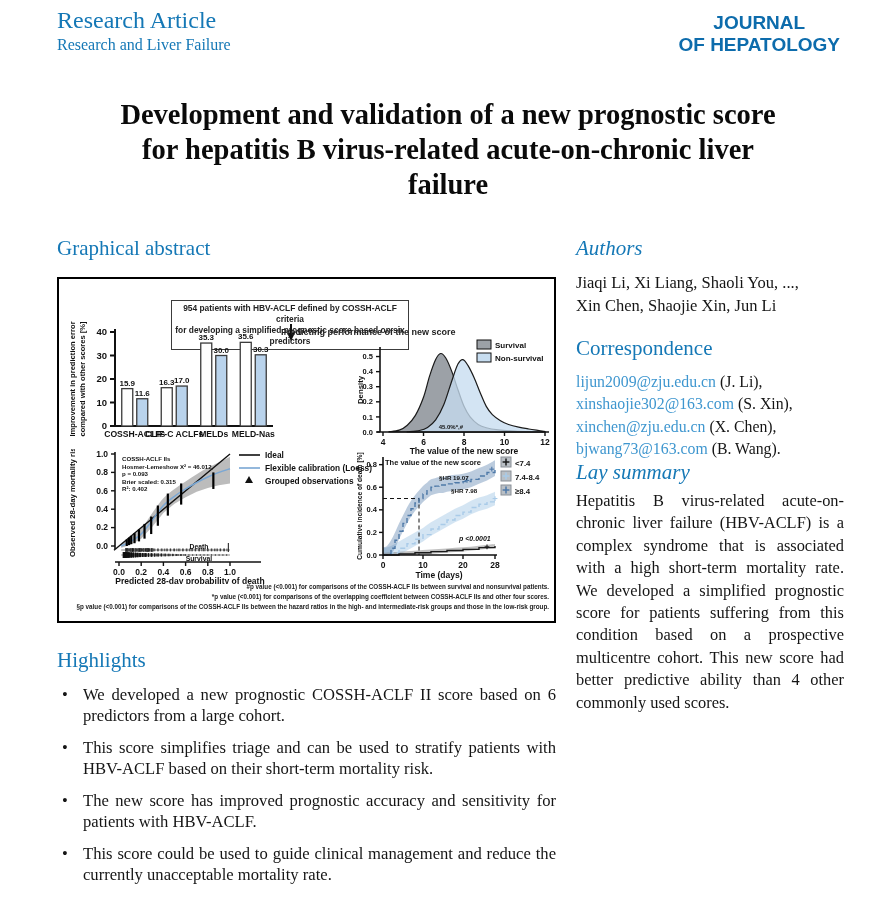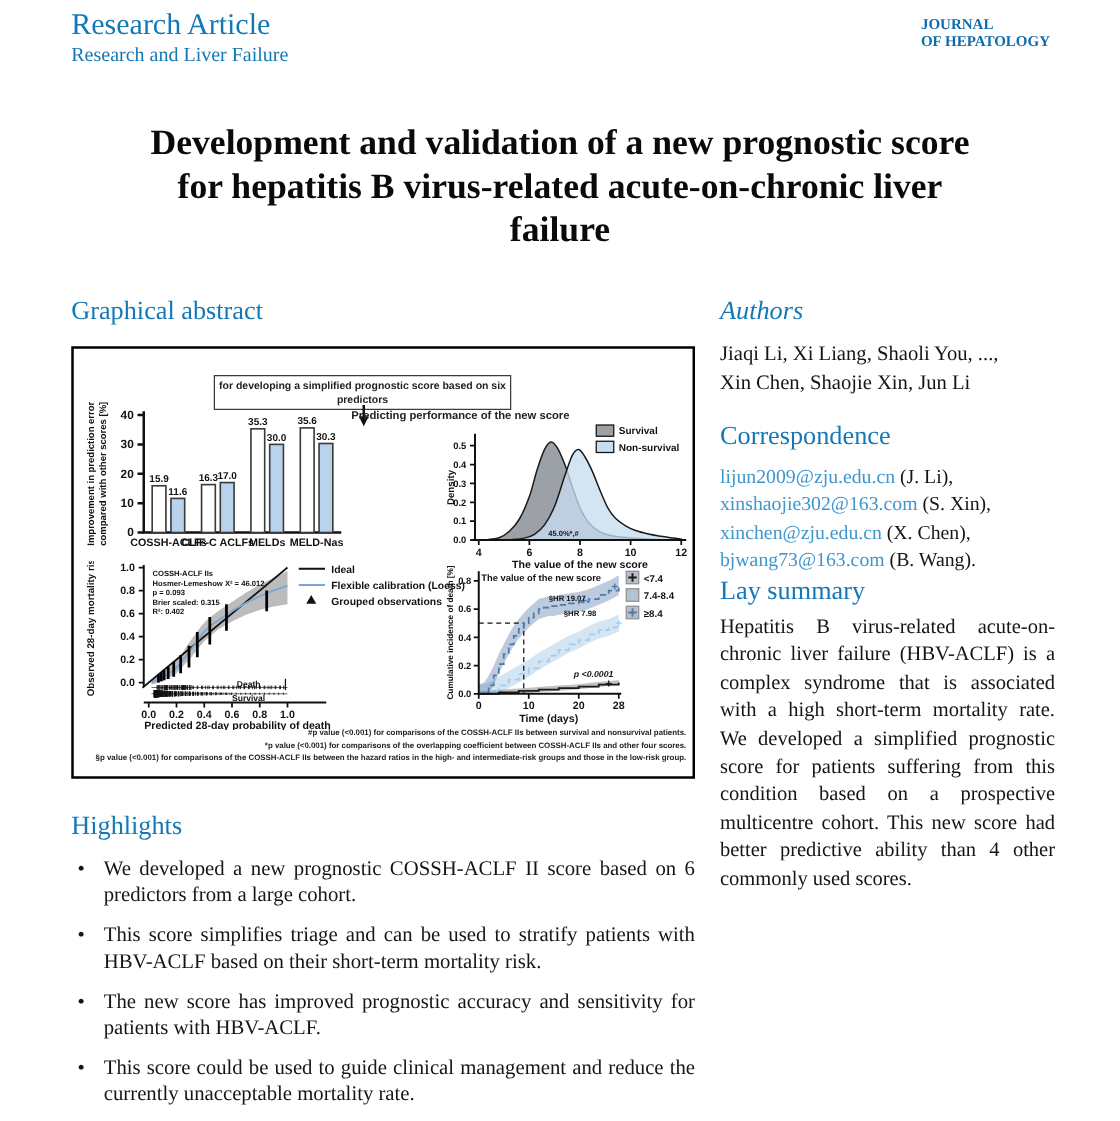--- a/index.html
+++ b/index.html
@@ -1,21 +1,21 @@
 <!DOCTYPE html>
 <html><head>
 <meta charset="utf-8">
 <style>
   html,body{margin:0;padding:0;background:#fff;}
   .page{position:relative;width:896px;height:897px;background:#fff;font-family:"Liberation Serif",serif;color:#151515;overflow:hidden;}
   
   .header{position:absolute;top:8px;left:57px;right:56px;display:flex;justify-content:space-between;}
   .article-type{color:#1578b6;font-size:24px;line-height:1.05;}
   .article-section{color:#1578b6;font-size:16px;margin-top:3px;}
-  .journal-logo{margin-top:4px;color:#0d6cac;font-family:Liberation Serif, serif;font-weight:bold;font-size:12px;line-height:1.18;text-align:left;}
+  .journal-logo{margin-top:4px;color:#0d6cac;font-family:Liberation Sans, sans-serif;font-weight:bold;font-size:19px;line-height:1.18;text-align:center;}
   
   .title{position:absolute;top:98px;left:58px;width:780px;text-align:center;font-weight:bold;font-size:28.5px;line-height:1.22;color:#0a0a0a;}
   
   .sec-h{position:absolute;color:#1578b6;font-size:21px;font-weight:normal;}
   
   .figure-box{position:absolute;top:277px;left:57px;width:499px;height:346px;border:2px solid #000;box-sizing:border-box;background:#fff;}
   .figure-box *{box-sizing:border-box;}
   .consort-box{position:absolute;left:112px;top:21px;width:238px;border:1.4px solid #3c3c3c;padding:2px 3px;font:bold 8.4px/1.3 "Liberation Sans",sans-serif;text-align:center;color:#222;}
   .ga-arrow{position:absolute;left:227px;top:45px;}
   .ga-arrow-label{position:absolute;left:222px;top:48px;font:bold 9px "Liberation Sans",sans-serif;color:#222;white-space:nowrap;}
@@ -26,21 +26,21 @@
   #panelD{left:296px;top:170px;}
   .ga-footnotes{position:absolute;left:8px;right:5px;top:303px;text-align:right;font:bold 6.3px/1.55 "Liberation Sans",sans-serif;color:#222;}
   svg text{font-family:"Liberation Sans",sans-serif;}
   
   .rightcol{position:absolute;left:576px;width:268px;}
   .authors-head{top:236px;left:576px;font-style:italic;}
   .authors-lines{top:272px;font-size:16.5px;line-height:1.38;}
   .corr-head{top:336px;left:576px;}
   .corr-list{top:371px;font-size:15.8px;line-height:1.42;}
   .corr-list a{color:#3e96cf;text-decoration:none;}
-  .lay-head{top:460px;left:576px;}
+  .lay-head{top:460px;left:576px;font-style:italic;}
   .lay-text{top:490px;font-size:16.4px;line-height:1.365;text-align:justify;}
   
   .hl-head{top:648px;left:57px;}
   .hl-list{position:absolute;top:684px;left:57px;width:499px;}
   .hl-item{display:flex;margin-bottom:11px;font-size:16.6px;line-height:1.27;}
   .hl-item .bullet{width:21px;flex:0 0 21px;padding-left:5px;}
   .hl-item .hl-text{flex:1;text-align:justify;}
 </style>
 </head>
 <body>
@@ -61,20 +61,21 @@
   <div class="title">
     <div>Development and validation of a new prognostic score</div>
     <div>for hepatitis B virus-related acute-on-chronic liver</div>
     <div>failure</div>
   </div>
 
   <div class="sec-h" style="top:236px;left:57px;">Graphical abstract</div>
 
   <div class="figure-box">
     <div class="consort-box">
+      <div>954 patients with HBV-ACLF defined by COSSH-ACLF criteria</div>
       <div>for developing a simplified prognostic score based on six predictors</div>
     </div>
     <svg class="ga-arrow" width="10" height="17">
       <line x1="5" y1="0" x2="5" y2="10" stroke="#111" stroke-width="2"></line>
       <polygon points="1,9 9,9 5,17" fill="#111"></polygon>
     </svg>
     <div class="ga-arrow-label">Predicting performance of the new score</div>
 
     <svg id="panelA" class="panel" width="220" height="130" viewBox="0 0 220 130">
         <path d="M 54 8 L 54 105 L 212 105" fill="none" stroke="#111" stroke-width="2"></path>

